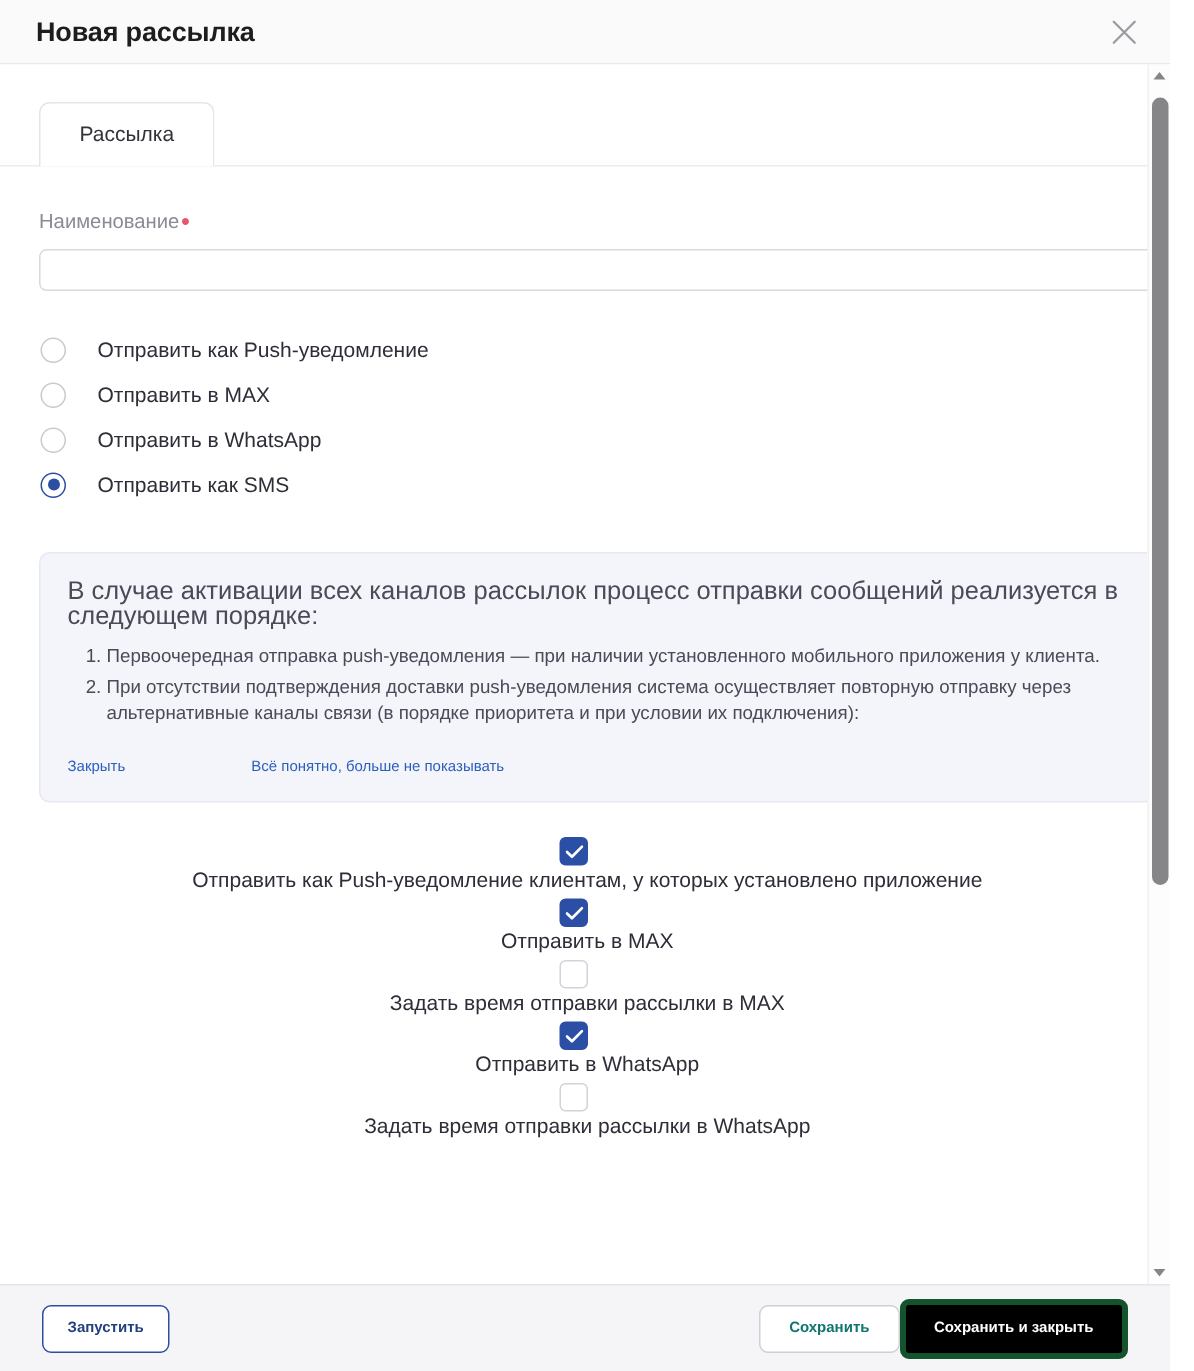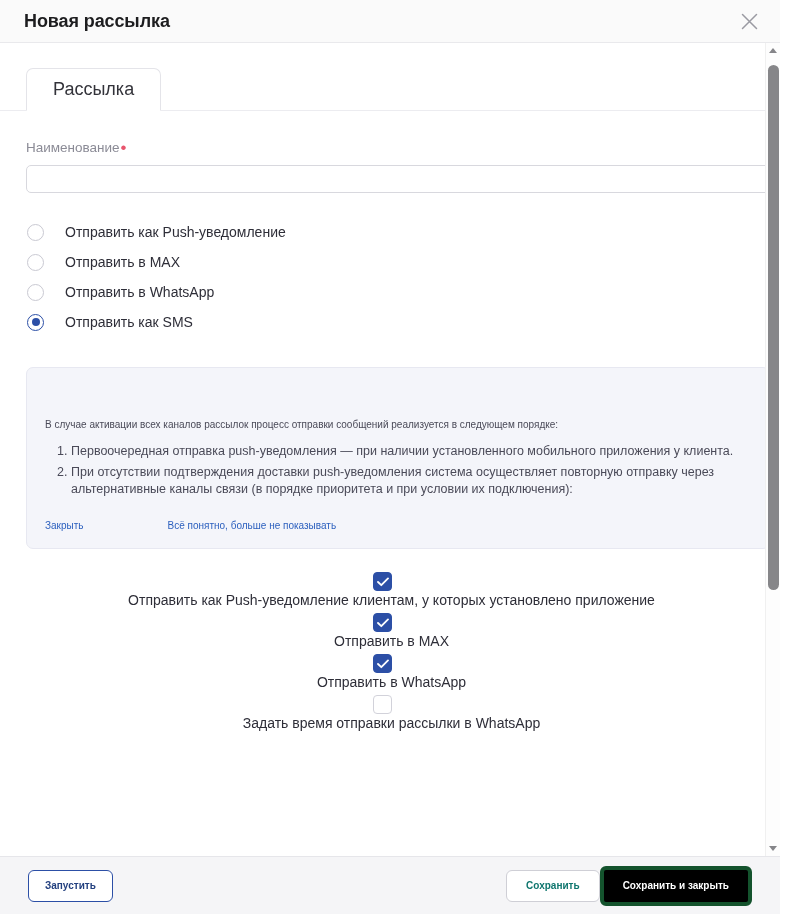--- a/index.html
+++ b/index.html
@@ -80,21 +80,21 @@
     content: "";
     position: absolute;
     left: 0; right: 0; bottom: 0;
     height: 1px;
     background: #ececf0;
   }
   .tab {
     position: relative;
     z-index: 2;
     padding: 12px 26px 13px;
-    font-size: 18px;
+    font-size: 14px;
     color: #33333a;
     background: #ffffff;
     border: 1px solid #e4e4e9;
     border-bottom: 1px solid #ffffff;
     border-radius: 7px 7px 0 0;
     cursor: pointer;
     line-height: 16px;
   }
 
   
@@ -169,24 +169,23 @@
   
   .info-panel {
     margin: 30px 0 0 0;
     width: 744px;
     background: #f4f5fa;
     border: 1px solid #e7e8f1;
     border-radius: 7px;
     padding: 16px 18px 14px;
   }
   .info-lead {
-    font-size: 10px;
+    font-size: 17px;
     color: #4a4a58;
     line-height: 17px;
-    margin-top: 32px;
   }
   .info-panel ol {
     margin: 10px 0 0 0;
     padding-left: 26px;
     font-size: 12.5px;
     color: #4a4a58;
     line-height: 17px;
   }
   .info-panel ol > li { margin-bottom: 4px; }
   .info-panel ul {
@@ -409,20 +408,26 @@
 
           <div class="check-row">
             <span class="checkbox checked">
               <svg class="tick" width="12" height="10" viewBox="0 0 12 10" aria-hidden="true">
                 <path d="M1 5 L4.3 8.2 L11 1.4" stroke="#ffffff" stroke-width="1.8" fill="none" stroke-linecap="round" stroke-linejoin="round"></path>
               </svg>
             </span>
             <span class="check-label">Отправить в MAX</span>
           </div>
 
+          <div class="check-row">
+            <span class="checkbox">
+              
+            </span>
+            <span class="check-label">Задать время отправки рассылки в MAX</span>
+          </div>
 
           <div class="check-row">
             <span class="checkbox checked">
               <svg class="tick" width="12" height="10" viewBox="0 0 12 10" aria-hidden="true">
                 <path d="M1 5 L4.3 8.2 L11 1.4" stroke="#ffffff" stroke-width="1.8" fill="none" stroke-linecap="round" stroke-linejoin="round"></path>
               </svg>
             </span>
             <span class="check-label">Отправить в WhatsApp</span>
           </div>
 

